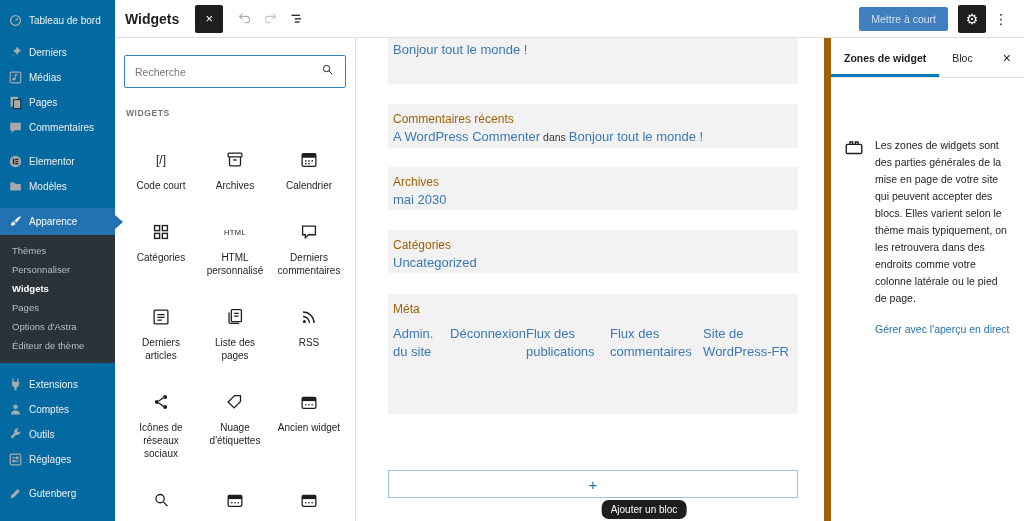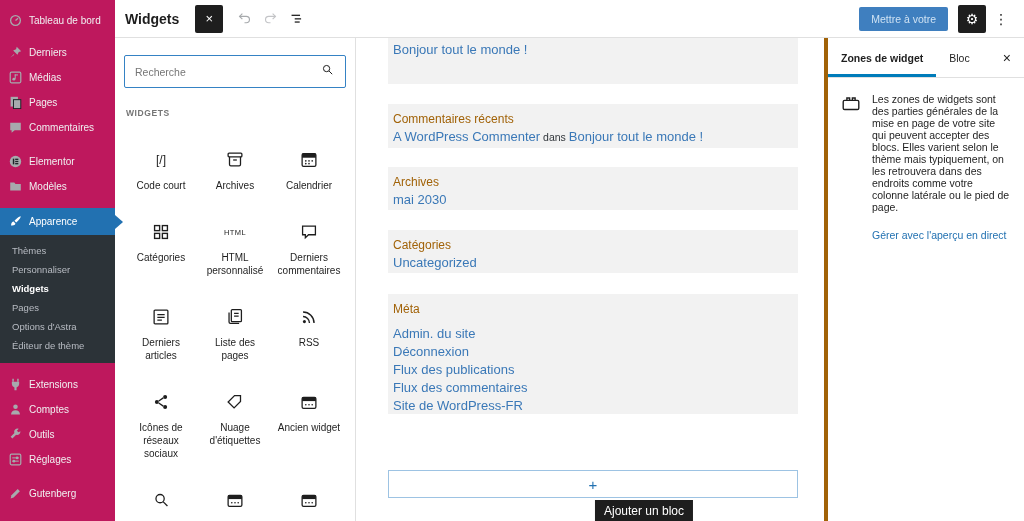--- a/index.html
+++ b/index.html
@@ -1,20 +1,20 @@
 <!DOCTYPE html>
 <html><head>
 <meta charset="utf-8">
 <style>
   * { margin:0; padding:0; box-sizing:border-box; }
   html,body { background:#fff; }
   .app { width:1024px; height:521px; display:flex; font-family:"Liberation Sans",sans-serif; overflow:hidden; position:relative; background:#fff; color:#1e1e1e; }
 
   
-  .admin { width:115px; flex:0 0 115px; background:#be185d; color:#f0f0f1; font-size:10px; overflow:visible; z-index:6; }
+  .admin { width:115px; flex:0 0 115px; background:#0369a1; color:#f0f0f1; font-size:10px; overflow:visible; z-index:6; }
   .am-item { display:flex; align-items:center; gap:7px; padding:6px 6px 6px 9px; cursor:pointer; position:relative; }
   .am-item .ic { width:13px; height:13px; flex:0 0 13px; display:inline-flex; }
   .am-first { margin-top:8px; margin-bottom:7px; }
   .am-gap { margin-top:9px;text-align:right; }
   .am-item.active { background:#2271b1; color:#fff; padding-top:7px; padding-bottom:7px; }
   .am-item.active::after { content:""; position:absolute; right:-8px; top:50%; transform:translateY(-50%);
     border-top:7px solid transparent; border-bottom:7px solid transparent; border-left:8px solid #2271b1; }
   .am-sub { background:#2c3338; padding:6px 0 8px; }
   .am-sub-item { padding:4px 6px 4px 12px; color:#b8bcc3; font-size:9.5px; cursor:pointer; }
   .am-sub-item.current { color:#fff; font-weight:bold; }
@@ -46,36 +46,36 @@
   .blk-ic.txt-sm { font-size:7.5px; font-weight:normal; letter-spacing:.4px; }
   .blk-lb { margin-top:7px; font-size:10px; line-height:13px; text-align:center; color:#1e1e1e; }
 
   
   .canvas { flex:1; position:relative; background:#fff; min-width:0; overflow:hidden; }
   .wgblock { position:absolute; left:32px; width:410px; background:#f2f2f2; padding:5px 5px 4px; cursor:pointer; }
   .wg-h { font-size:12px; color:#a16207; line-height:21px; }
   .wg-link { font-size:13px; color:#3a78b7; text-decoration:none; cursor:pointer; }
   .wg-line { font-size:10.5px; line-height:13px; }
   .wg-sep { color:#32373c; }
-  .meta-list { margin-top:5px; display:flex; flex-direction:column; }
+  .meta-list { margin-top:5px; display:flex; flex-direction:row; }
   .meta-list .wg-link { line-height:18px; }
   .appender { position:absolute; left:32px; width:410px; top:432px; height:28px; border:1px solid #9dc3e3; display:flex; align-items:center; justify-content:center; cursor:pointer; }
   .appender span { color:#2271b1; font-size:15px; line-height:1; }
-  .tooltip { position:absolute; top:462px; left:calc(50% - 176px); transform:translateX(-50%); margin-left:230px; background:#1e1e1e; color:#fff; font-size:12px; padding:4px 9px; border-radius:0; white-space:nowrap;text-align:center; }
+  .tooltip { position:absolute; top:462px; left:calc(50% - 176px); transform:translateX(-50%); margin-left:230px; background:#1e1e1e; color:#fff; font-size:10px; padding:4px 9px; border-radius:7px; white-space:nowrap;text-align:center; }
 
   
-  .rsb { width:200px; flex:0 0 200px; border-left:4px solid #a16207; background:#fff; display:flex; flex-direction:column; }
+  .rsb { width:200px; flex:0 0 200px; border-left:7px solid #a16207; background:#fff; display:flex; flex-direction:column;gap:44px; }
   .rsb-tabs { height:40px; flex:0 0 40px; display:flex; align-items:stretch; border-bottom:1px solid #e0e0e0; }
   .rsb-tab { display:flex; align-items:center; padding:0 13px; font-size:10.5px; cursor:pointer; position:relative; color:#1e1e1e; }
   .rsb-tab.active { font-weight:bold; }
   .rsb-tab.active::after { content:""; position:absolute; left:0; right:0; bottom:0; height:3px; background:#007cba; }
   .rsb-close { margin-left:auto; align-self:center; padding:0 13px; font-size:14px; cursor:pointer; color:#1e1e1e; }
   .rsb-body { padding:15px 12px; display:flex; gap:10px; }
   .rsb-ic { flex:0 0 22px; }
-  .rsb-txt p { font-size:10.5px; line-height:12px; color:#1e1e1e; }
+  .rsb-txt p { font-size:10.5px; line-height:17px; color:#1e1e1e; }
   .rsb-link { display:inline-block; margin-top:16px; font-size:10.5px; color:#2271b1; cursor:pointer; text-decoration:none; }
 
   svg.lsvg { width:13px; height:13px; }
   svg.hsvg { width:17px; height:17px; }
   svg.gsvg { width:22px; height:22px; }
 </style>
 </head>
 <body>
 
 <div class="app">
@@ -241,21 +241,21 @@
           </svg>
         </span>
       <span class="hbtn btn-ghost">
           <svg class="hsvg" viewBox="0 0 24 24">
             <path d="M5 7.5h12" stroke="#1e1e1e" stroke-width="1.8"></path>
             <path d="M9.5 12.5h9" stroke="#1e1e1e" stroke-width="1.8"></path>
             <path d="M9.5 17h7" stroke="#1e1e1e" stroke-width="1.8"></path>
           </svg>
         </span>
 
-      <span class="hbtn btn-update">Mettre à votre</span>
+      <span class="hbtn btn-update">Mettre à court</span>
       <span class="hbtn btn-gear">⚙</span>
       <span class="hbtn btn-kebab">⋮</span>
     </div>
 
     <div class="ed-body">
 
       <div class="inserter">
         <div class="search-box">
           <input type="text" placeholder="Recherche" style="">
           <span><svg width="15" height="15" viewBox="0 0 24 24">

